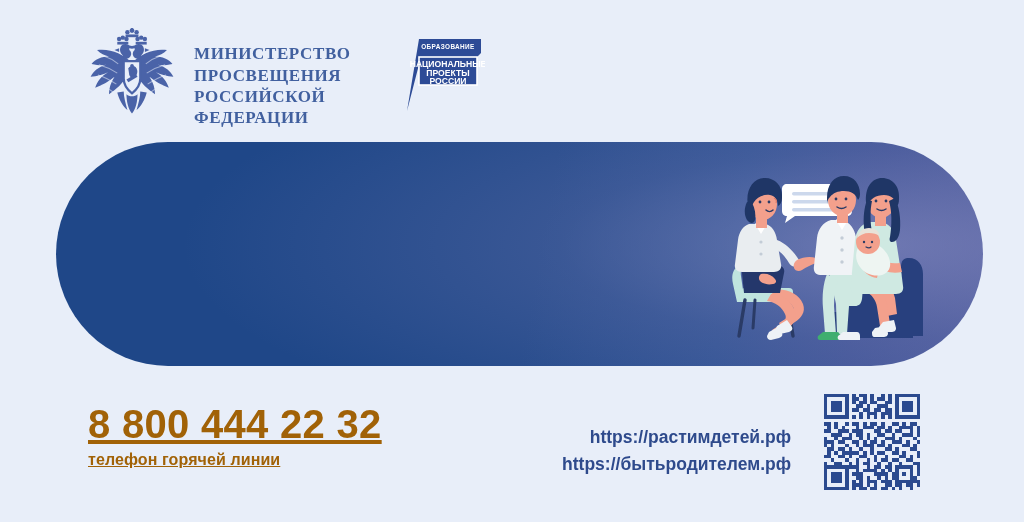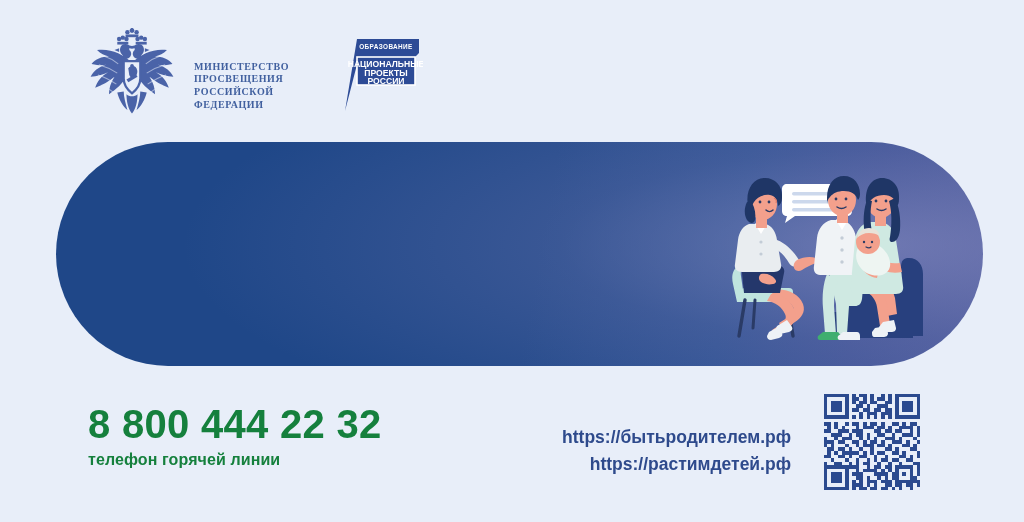--- a/index.html
+++ b/index.html
@@ -26,21 +26,21 @@
     gap: 16px;
   }
   #emblem-wrap {
     width: 92px;
     height: 92px;
     display: block;
   }
   #ministry-text {
     font-family: "Liberation Serif", serif;
     color: #41609f;
-    font-size: 10px;
+    font-size: 17px;
     font-weight: 700;
     letter-spacing: 0.6px;
     line-height: 1.26;
     text-transform: uppercase;
     white-space: nowrap;
     margin-top: 24px;
   }
   #ministry-text div { display: block; }
 
   #np-logo {
@@ -80,21 +80,22 @@
     top: 20px;
     width: 232px;
     height: 186px;
   }
 
   
   #hotline {
     position: absolute;
     left: 88px;
     top: 404px;
-    color: #15803d;
+    color: #a16207;
+    text-decoration: underline;
   }
   #phone-number {
     font-size: 40px;
     font-weight: 700;
     letter-spacing: 0.3px;
     line-height: 1.04;
     white-space: nowrap;
   }
   #hotline-caption {
     margin-top: 5px;
@@ -339,22 +340,22 @@
     </svg>
   </span>
 </div>
 
 <div id="hotline">
   <div id="phone-number">8 800 444 22 32</div>
   <div id="hotline-caption">телефон горячей линии</div>
 </div>
 
 <div id="site-links">
+  <a href="#">https://растимдетей.рф</a>
   <a href="#">https://быть­родителем.рф</a>
-  <a href="#">https://растимдетей.рф</a>
 </div>
 
 <span id="qr-code">
   <svg viewBox="0 0 29 29" width="104" height="104" shape-rendering="crispEdges" aria-hidden="true">
     <rect width="29" height="29" fill="#e8eef9"></rect>
     <g fill="#2b4a8f">
 
       <path d="M1 1h7v1h-7z M1 2h1v5h-1z M7 2h1v5h-1z M1 7h7v1h-7z M3 3h3v3h-3z"></path>
 
       <path d="M21 1h7v1h-7z M21 2h1v5h-1z M27 2h1v5h-1z M21 7h7v1h-7z M23 3h3v3h-3z"></path>

